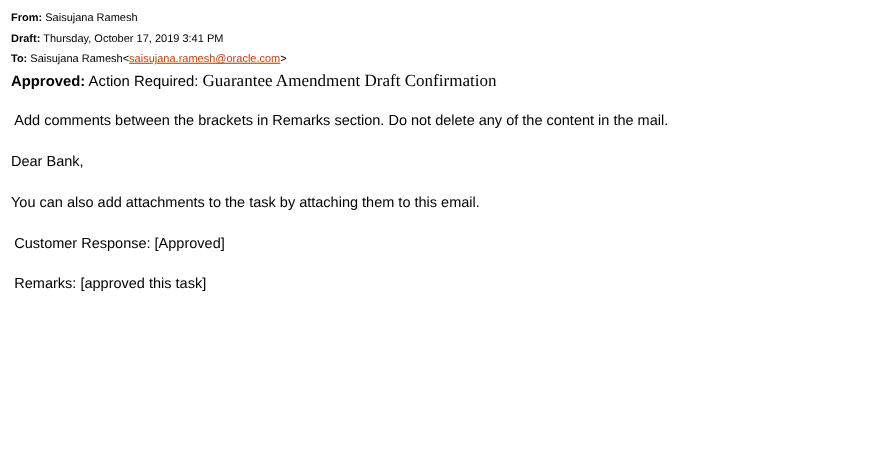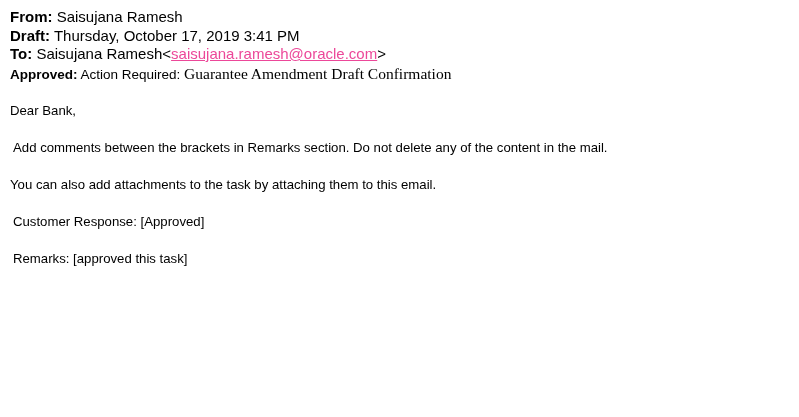--- a/index.html
+++ b/index.html
@@ -18,32 +18,32 @@
     position: relative;
     width: 799px;
     height: 417px;
     box-sizing: border-box;
     padding: 8px 10px 0 10px;
   }
   .headers {
     margin-top: 0;
   }
   .hdr-line {
-    font-size: 15px;
+    font-size: 10px;
     line-height: 18.5px;
     white-space: nowrap;
   }
   .hdr-label {
     font-weight: bold;
   }
   .hdr-value {
     font-weight: normal;
   }
   .email-link {
-    color: #ec4899;
+    color: #c2410c;
     text-decoration: underline;
   }
   .subject-line {
     font-size: 13.5px;
     line-height: 19px;
     white-space: nowrap;
   }
   .subject-text {
     font-family: "Liberation Serif", serif;
     font-size: 15.5px;
@@ -89,23 +89,23 @@
     <div class="subject-line">
       <span class="hdr-label">Approved:</span>
       <span class="hdr-value">Action Required:</span>
       <span class="subject-text">Guarantee Amendment Draft Confirmation</span>
     </div>
 
   </div>
 
   <div class="body-block">
 
+    <div class="p indent">Add comments between the brackets in Remarks section. Do not delete any of the content in the mail.</div>
+
     <div class="p">Dear Bank,</div>
-
-    <div class="p indent">Add comments between the brackets in Remarks section. Do not delete any of the content in the mail.</div>
 
     <div class="p">You can also add attachments to the task by attaching them to this email.</div>
 
     <div class="p indent">Customer Response: [Approved]</div>
 
     <div class="p indent">Remarks: [approved this task]</div>
 
 
 
 

